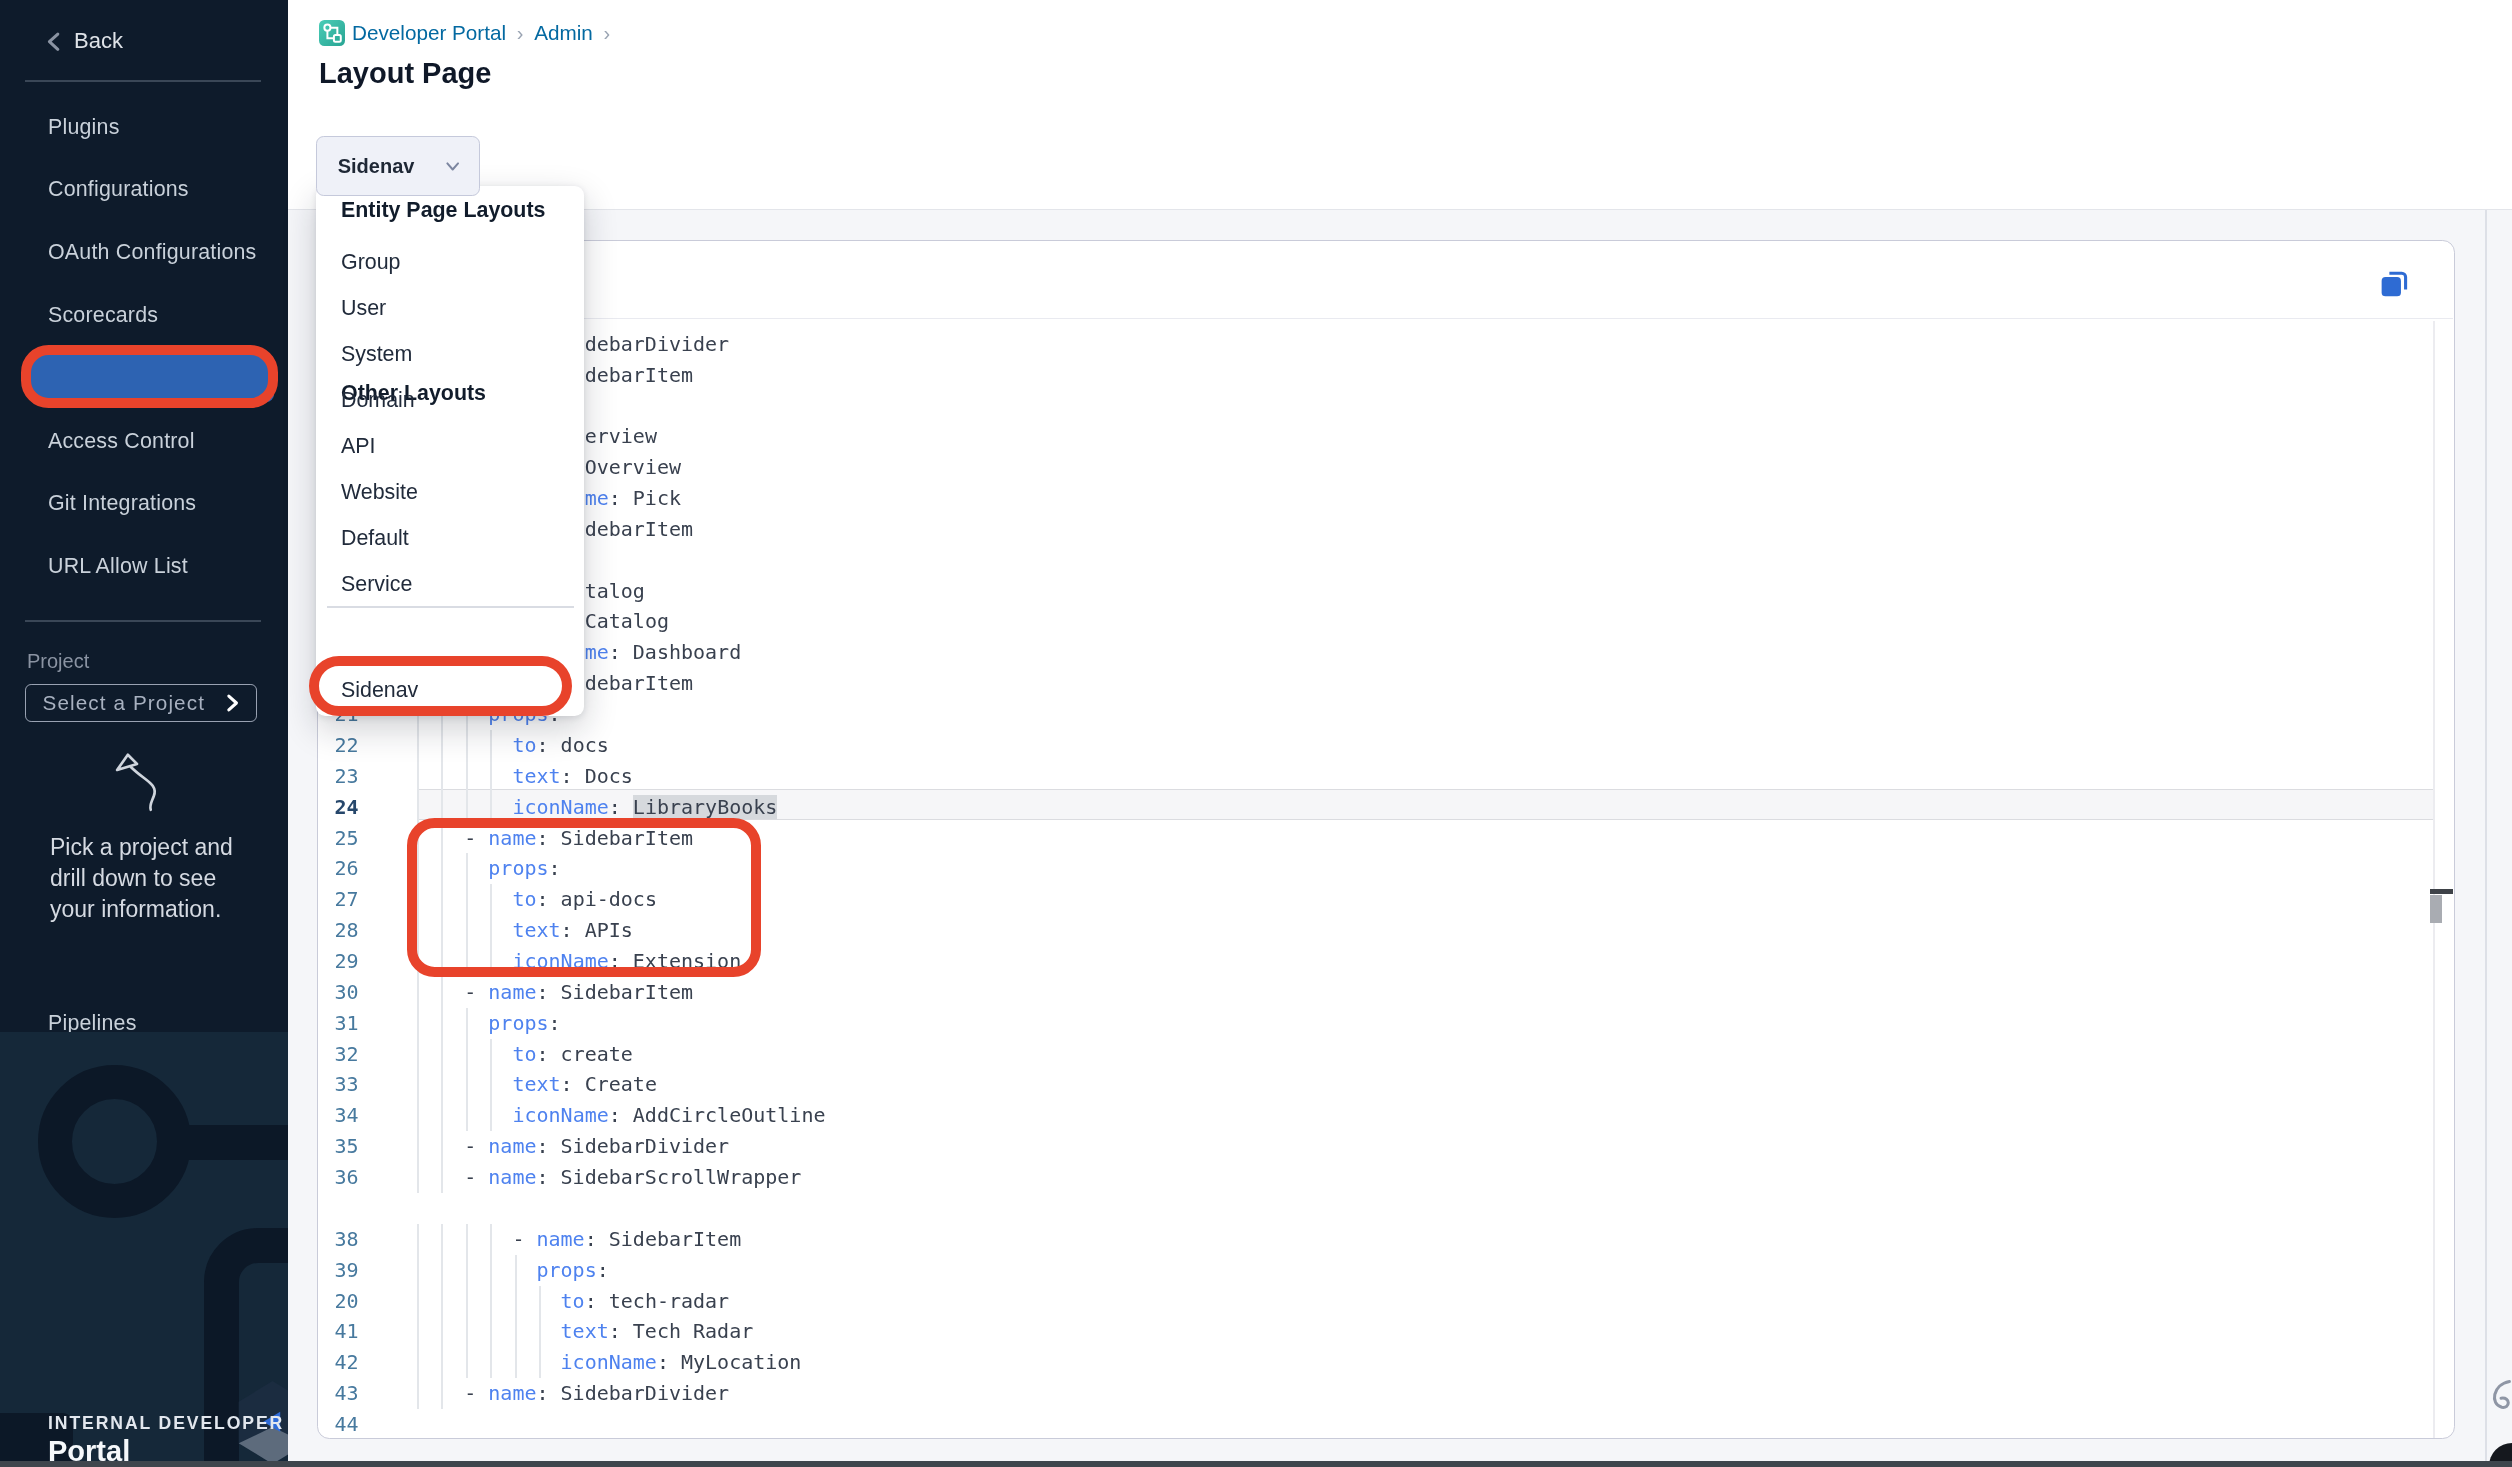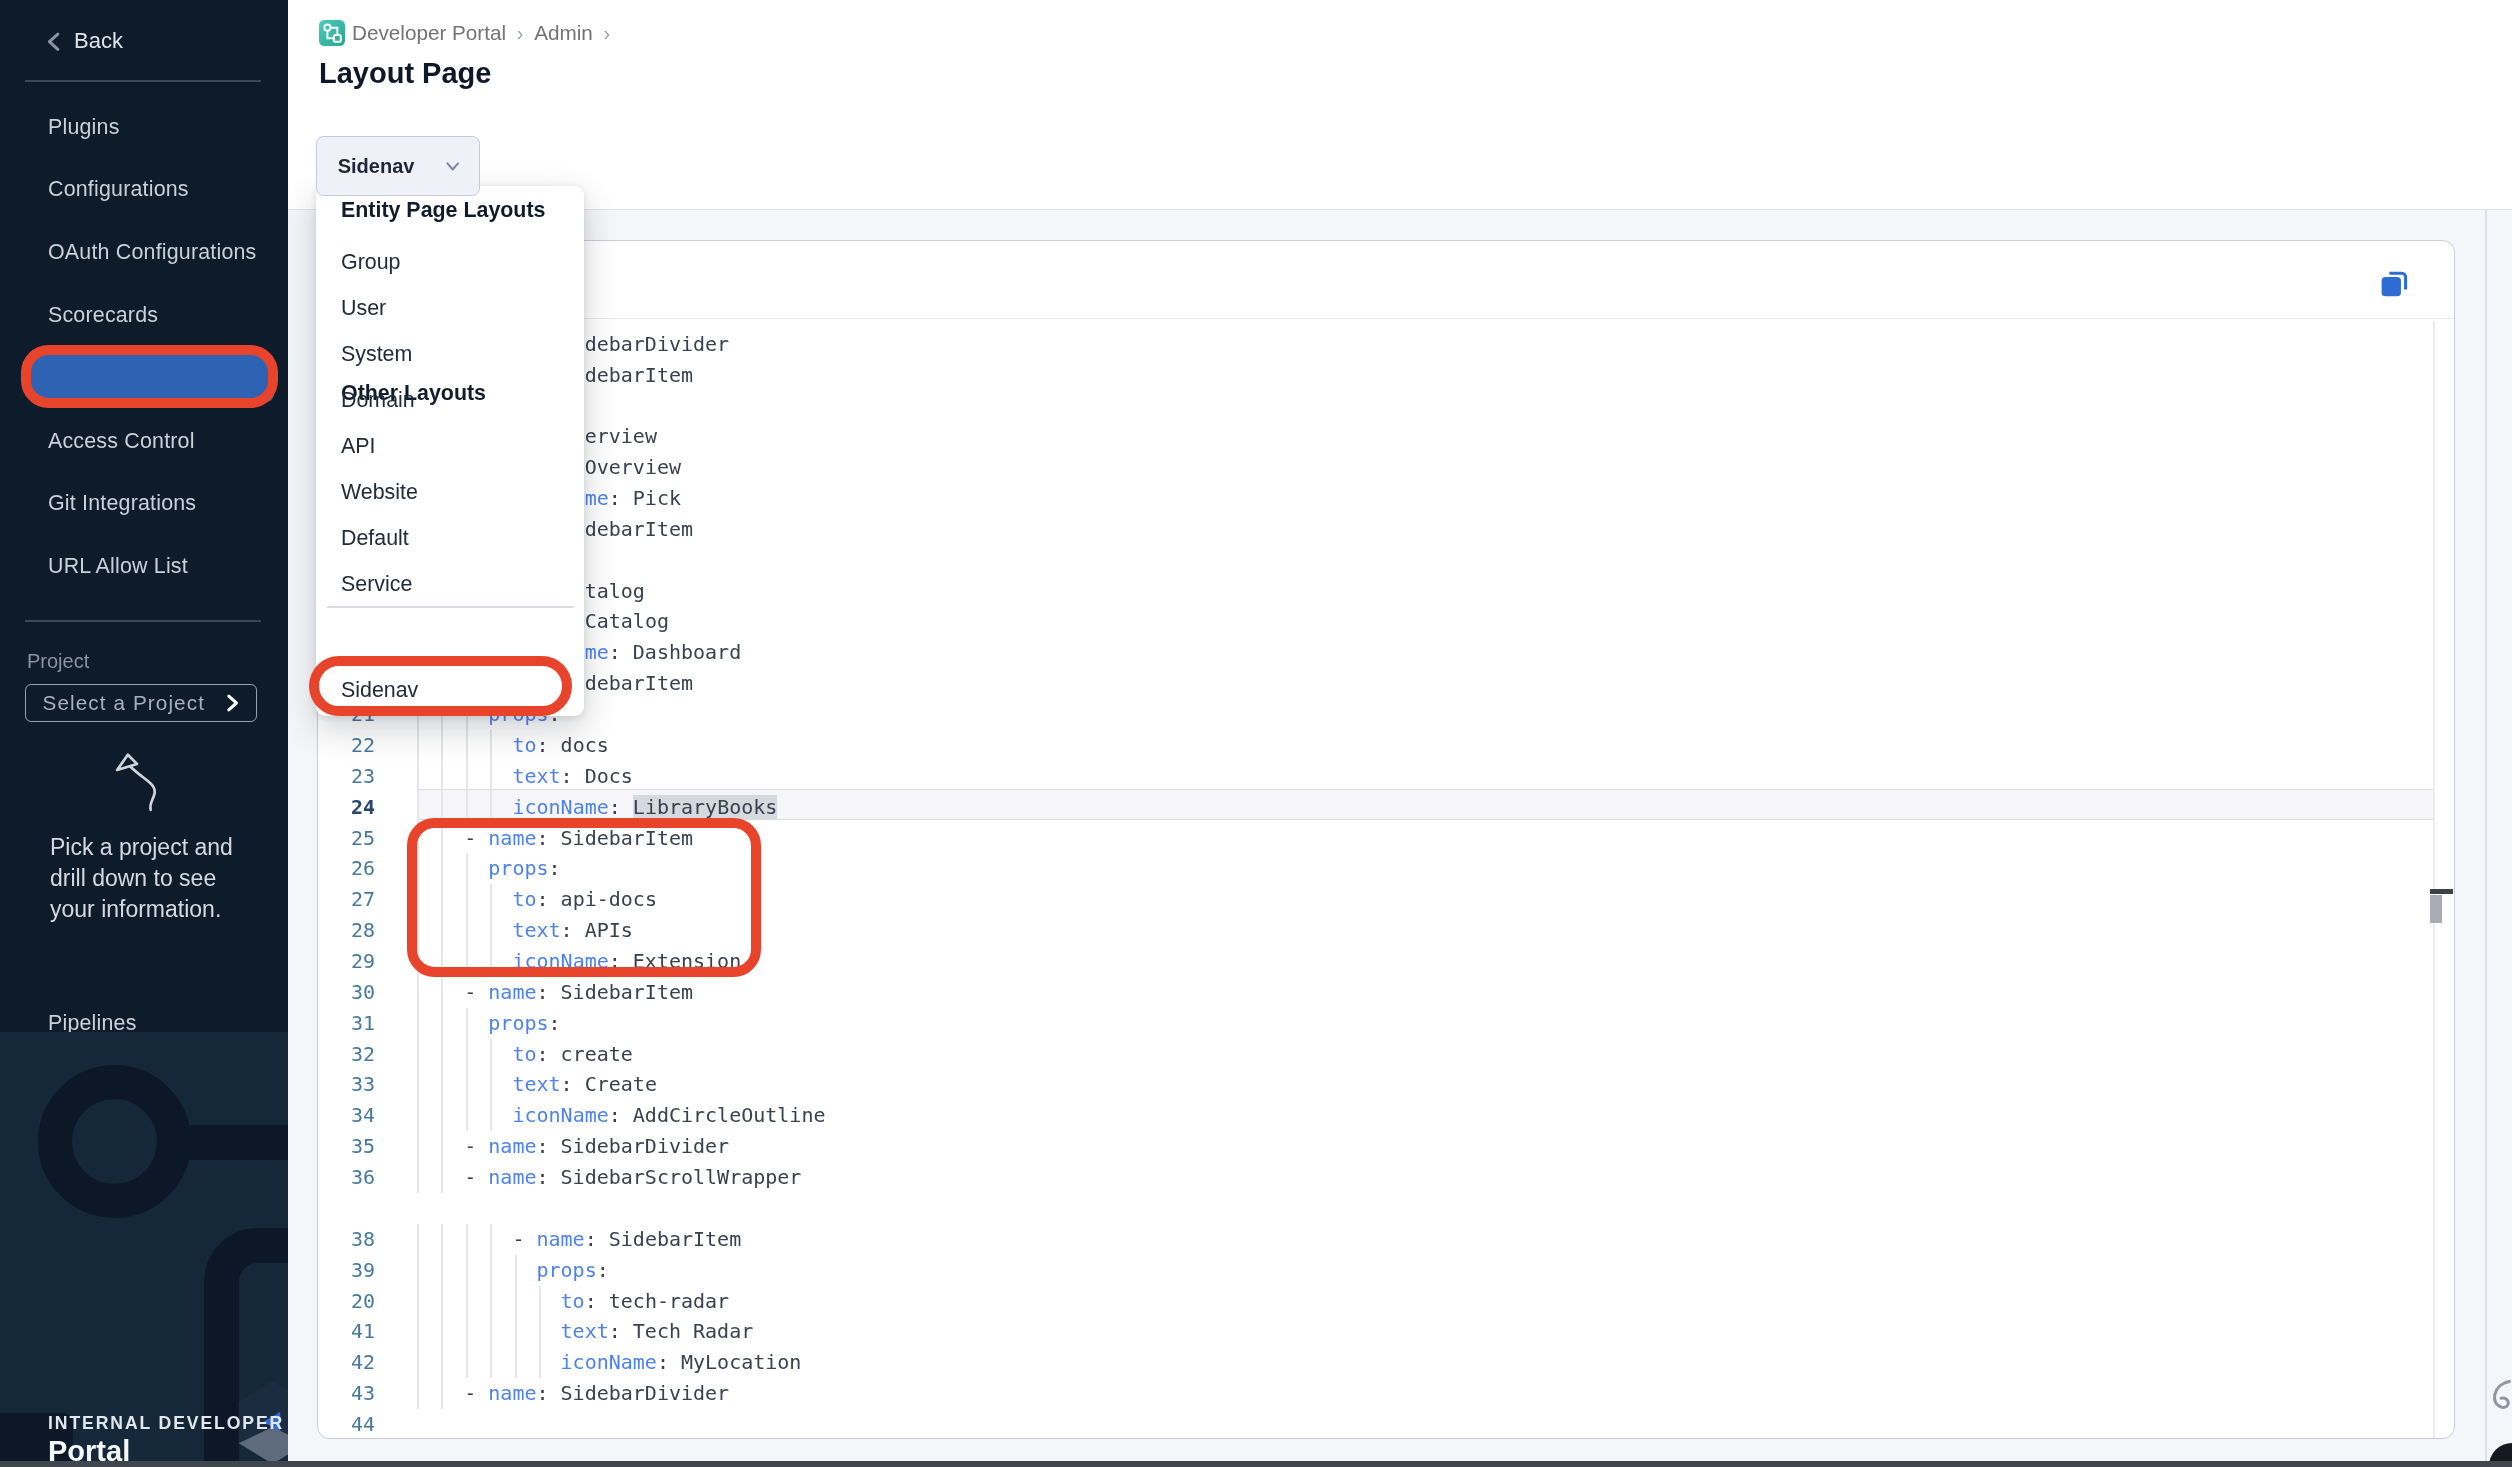--- a/index.html
+++ b/index.html
@@ -23,41 +23,41 @@
              display:flex;align-items:center;justify-content:space-between;cursor:pointer;}
   .sb-select span.t{color:#A8B1C0;font-size:20.7px;letter-spacing:1.1px;margin-left:17px;}
   .hint{color:#D5DAE2;font-size:23px;line-height:31px;font-weight:500;}
   .sb-overlay{left:0;top:1032px;width:288px;height:435px;background:#152839;}
   .doodle{background:#0C1827;position:absolute;}
   .brand-sm{color:#E2E7EE;font-size:17.6px;letter-spacing:1.9px;font-weight:600;}
   .brand-lg{color:#F5F8FB;font-size:29px;font-weight:700;}
 
   
   #header{left:288px;top:0;width:2224px;height:210px;background:#FFFFFF;border-bottom:1.5px solid #E3E5EA;z-index:10;}
-  .crumb{font-size:20.7px;color:#737373;cursor:pointer;}
+  .crumb{font-size:20.7px;color:#0369a1;cursor:pointer;}
   .crumb-sep{font-size:20px;color:#99A3B2;}
   #page-title{font-size:29px;font-weight:700;color:#0F1828;}
   .trigger{left:316px;top:136px;width:164px;height:60px;background:#EFF1F8;border:1.5px solid #C5C9DB;
            border-radius:7.7px;display:flex;align-items:center;justify-content:space-between;cursor:pointer;z-index:60;}
   .trigger span{font-size:20px;font-weight:600;color:#1E2735;margin-left:20.7px;}
   .btn{height:60px;border-radius:7.7px;display:flex;align-items:center;justify-content:center;
        font-size:21.4px;font-weight:700;cursor:pointer;}
   #btn-reset{left:2132px;top:136px;width:201px;background:#FFFFFF;border:2.3px solid #2563D6;color:#2563D6;}
   #btn-save{left:2358px;top:136px;width:103px;background:#A9C5EC;color:#FFFFFF;}
   #right-strip-line{left:2485px;top:0;width:1.5px;height:1468px;background:#DDE0E7;}
   #bottom-strip{left:0;top:1461px;width:2512px;height:6.1px;background:#3F464D;z-index:90;}
 
   
   #panel{left:317px;top:240px;width:2138px;height:1199px;background:#FFFFFF;border:1.5px solid #C9CBD9;
          border-radius:12.3px;z-index:5;}
   #panel-toolbar{left:0;top:0;width:2135px;height:78px;border-bottom:1.5px solid #E9EAF0;}
   #copy-icon{left:2059px;top:26px;width:34px;height:34px;cursor:pointer;}
   #code{left:0;top:80px;width:2135px;height:1117px;overflow:hidden;cursor:text;}
   .code-row{position:absolute;left:0;width:2135px;height:31px;}
-  .gutter-num{position:absolute;left:0;top:0;width:57px;text-align:right;
+  .gutter-num{position:absolute;left:0;top:0;width:57px;text-align:center;
               font-family:"DejaVu Sans Mono",monospace;font-size:20px;line-height:31px;color:#47799E;}
   .code-row.active .gutter-num{color:#26476B;font-weight:bold;}
   .code-text{position:absolute;left:74px;top:0;margin:0;font-family:"DejaVu Sans Mono",monospace;
              font-size:20px;line-height:31px;white-space:pre;color:#39414F;}
   .tk-k{color:#4E82EF;}
   .tk-sel{background:#D6D9DD;}
   .guide{position:absolute;top:0;width:1.5px;height:31px;background:#E3E6EA;}
   #active-band{left:100px;top:548px;width:2017px;height:31px;background:#F6F6F8;
                border-top:1.5px solid #DBDCE0;border-bottom:1.5px solid #DBDCE0;}
   #v-track{left:2115px;top:80px;width:1.5px;height:1117px;background:#ECECF0;}

